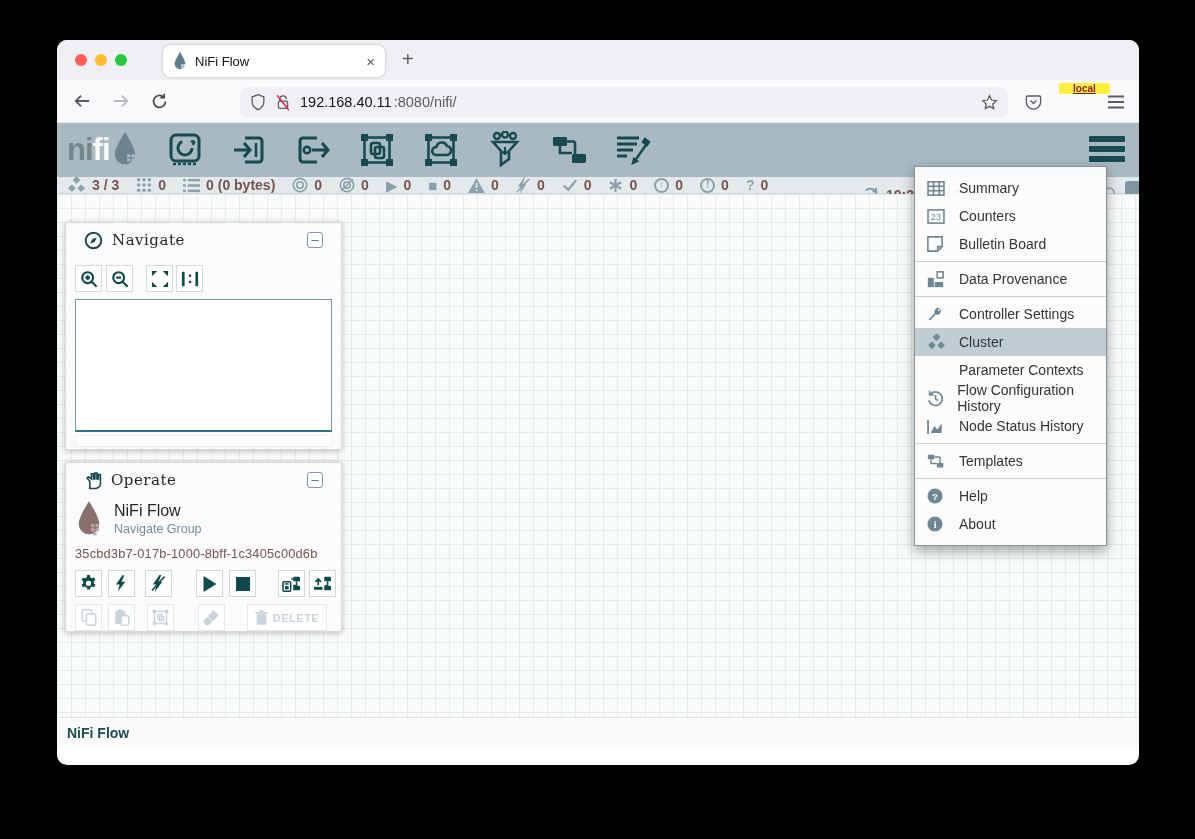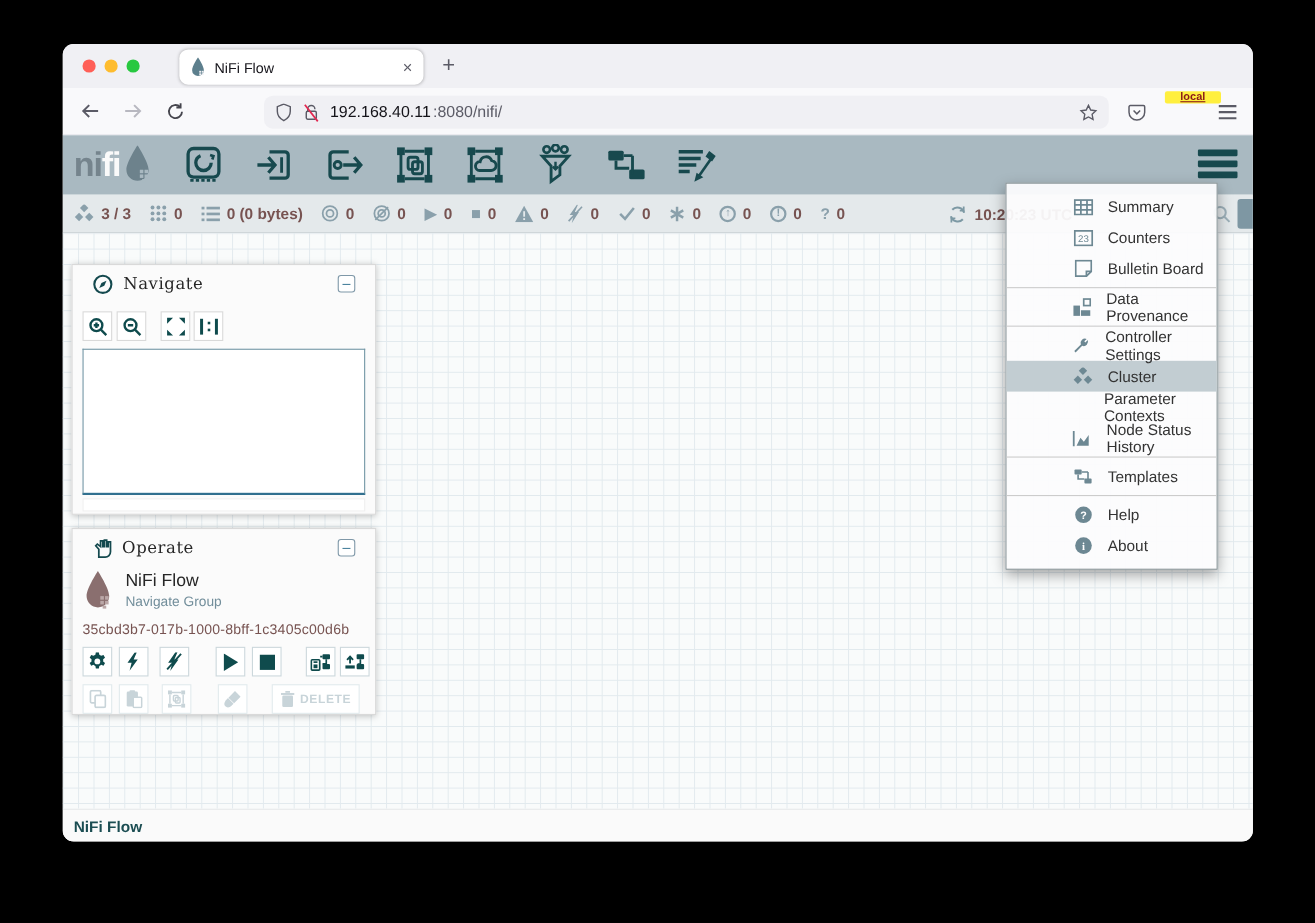--- a/index.html
+++ b/index.html
@@ -32,21 +32,21 @@
   .logo { display:flex; align-items:flex-end; margin-left:10px; }
   .logo .ni { font-size:31px; font-weight:bold; color:#75848d; letter-spacing:-1px; }
   .logo .fi { font-size:31px; font-weight:bold; color:#fafafa; letter-spacing:-1px; }
   .logo svg { margin-left:2px; margin-bottom:2px; }
   .tool-icons { display:flex; gap:26px; margin-left:28px; align-items:center; color:#17494e; }
   .tool-icons .dragicon { width:38px; height:38px; display:flex; align-items:center; justify-content:center; }
   .nifi-hamburger { position:absolute; right:14px; top:13px; display:flex; flex-direction:column; gap:4px; cursor:pointer; }
   .nifi-hamburger span { width:36px; height:6px; background:#17494e; border-radius:1px; }
 
   
-  .statusbar { position:relative; height:35px; background:#e4e9eb; border-bottom:1px solid #ccd4d8; display:flex; align-items:center; padding-left:10px; gap:17px; }
+  .statusbar { position:relative; height:17px; background:#e4e9eb; border-bottom:1px solid #ccd4d8; display:flex; align-items:center; padding-left:10px; gap:17px; }
   .stat { display:flex; align-items:center; gap:6px; }
   .stat .sicon { color:#8aa0ab; display:flex; align-items:center; font-size:15px; line-height:1; }
   .stat .sval { font-size:14px; font-weight:bold; color:#775351; }
   .circle-badge { width:15px; height:15px; border:2px solid #8aa0ab; border-radius:50%; display:flex; align-items:center; justify-content:center; font-size:10px; font-weight:bold; color:#8aa0ab; line-height:1; }
   .sb-right { position:absolute; left:805px; top:0; height:35px; display:flex; align-items:center; gap:7px; }
   .sb-time { font-size:14px; font-weight:bold; color:#775351; white-space:nowrap; }
   .sb-search-icon { position:absolute; right:20px; top:9px; color:#9db0b9; }
   .sb-search-box { position:absolute; right:0; top:4px; width:14px; height:27px; background:#7e97a3; border-radius:3px 0 0 3px; }
 
   
@@ -77,21 +77,21 @@
   .g6{margin-left:6px}.g10{margin-left:10px}.g24{margin-left:24px}.g22{margin-left:22px}.g4{margin-left:4px}.g12{margin-left:12px}
 
   
   .breadcrumb { height:30px; background:#fafafa; border-top:1px solid #dfe3e5; display:flex; align-items:center; padding-left:10px; }
   .breadcrumb span { font-size:14px; font-weight:bold; color:#1b4d52; }
 
   
   .gmenu { position:absolute; left:857px; top:126px; width:193px; background:rgba(252,252,253,.94); border:1px solid rgba(40,60,65,.55); box-shadow:0 5px 12px rgba(0,0,0,.35); padding:7px 0; z-index:50; }
   .gm-item { height:28px; display:flex; align-items:center; padding-left:12px; gap:13px; cursor:pointer; }
   .gm-item.hl { background:#c2cdd2; }
-  .gm-ic { width:19px; display:flex; justify-content:center; color:#6d8893;margin-left:48px; }
+  .gm-ic { width:19px; display:flex; color:#6d8893; }
   .gm-label { font-size:14px; color:#333; }
   .gm-sep { border-top:1px solid #ccc; margin:3px 0; }
   svg { display:block; }
 </style>
 </head>
 <body>
 
 <div class="window">
 
   <div class="tabstrip">
@@ -644,20 +644,30 @@
           </svg>
         </span>
       <span class="gm-label">Cluster</span>
     </div>
     <div class="gm-item">
       <span class="gm-ic"></span>
       <span class="gm-label">Parameter Contexts</span>
     </div>
     <div class="gm-item">
       <span class="gm-ic">
+          <svg width="17" height="17" viewBox="0 0 20 20" fill="none" stroke="currentColor" stroke-width="2">
+            <path d="M3.5 5.5A8 8 0 112.2 12"></path>
+            <path d="M3 1v5h5" stroke-width="1.8"></path>
+            <path d="M10 6v4.5l3 2" stroke-width="1.8"></path>
+          </svg>
+        </span>
+      <span class="gm-label">Flow Configuration History</span>
+    </div>
+    <div class="gm-item">
+      <span class="gm-ic">
           <svg width="18" height="15" viewBox="0 0 20 17" fill="currentColor">
             <path d="M1 1v16" stroke="currentColor" stroke-width="2" fill="none"></path>
             <path d="M4 16l4-8 3.5 4 5-7v11z"></path>
           </svg>
         </span>
       <span class="gm-label">Node Status History</span>
     </div>
     <div class="gm-sep"></div>
     <div class="gm-item">
       <span class="gm-ic">

